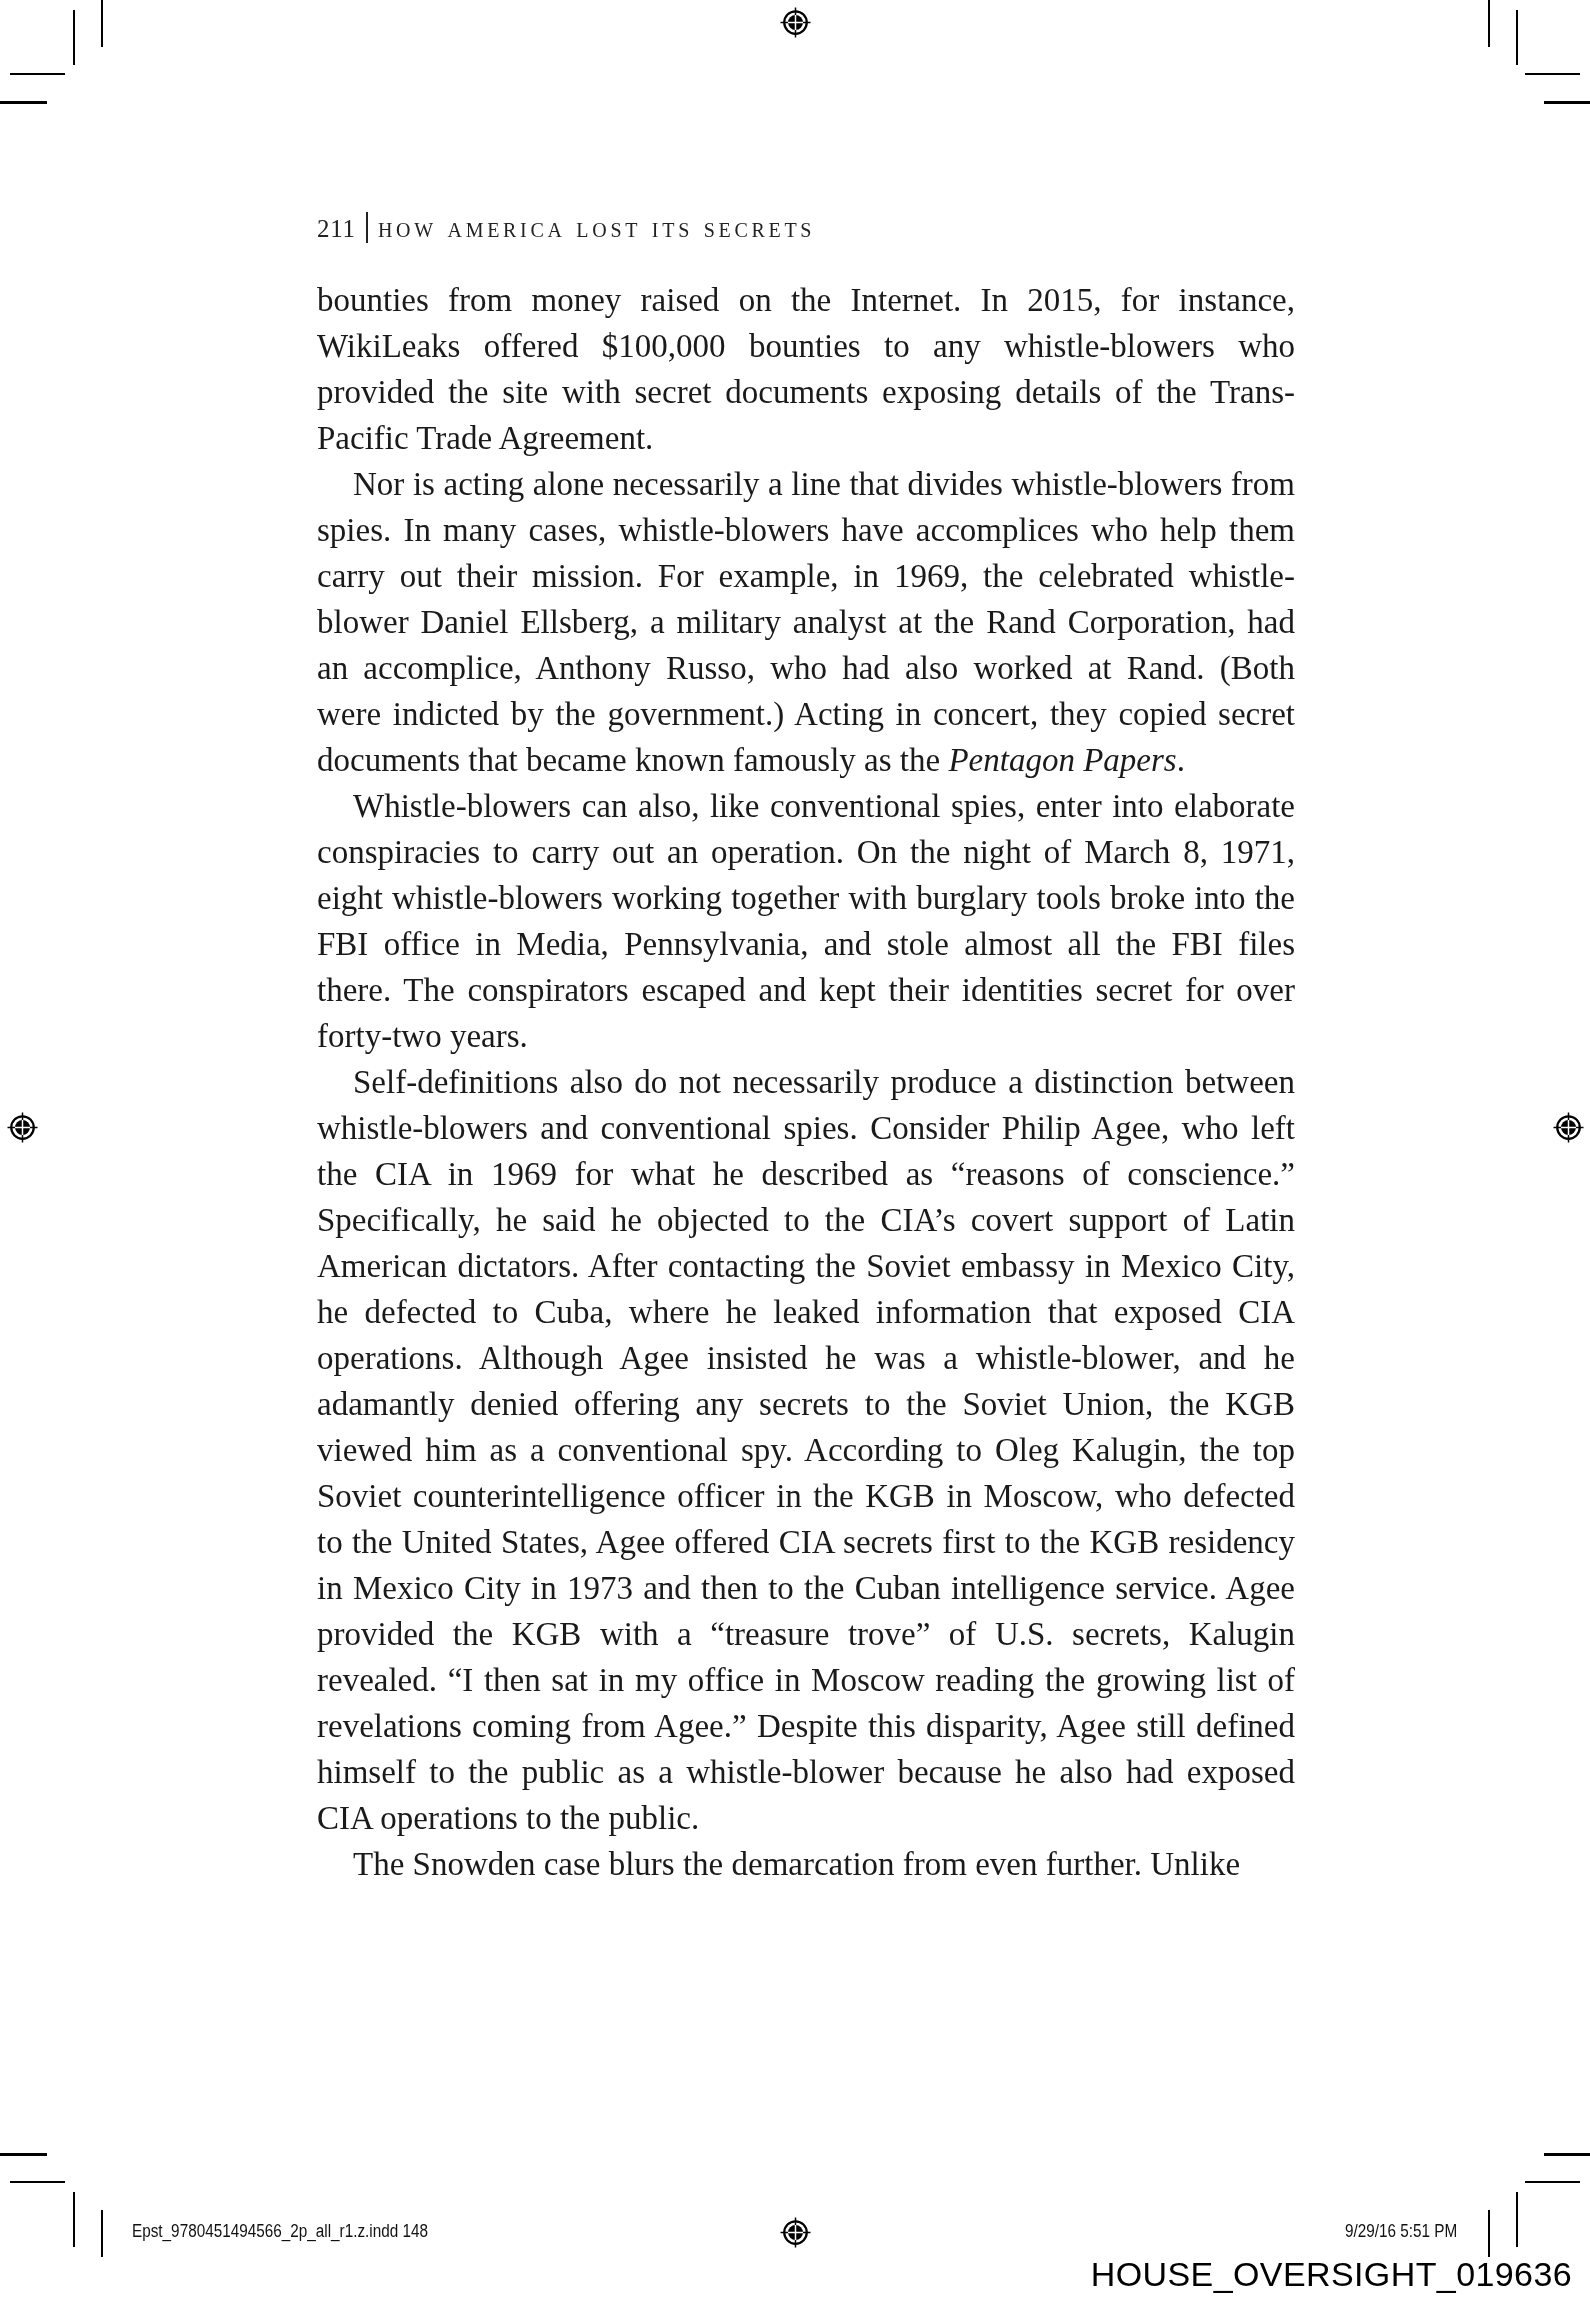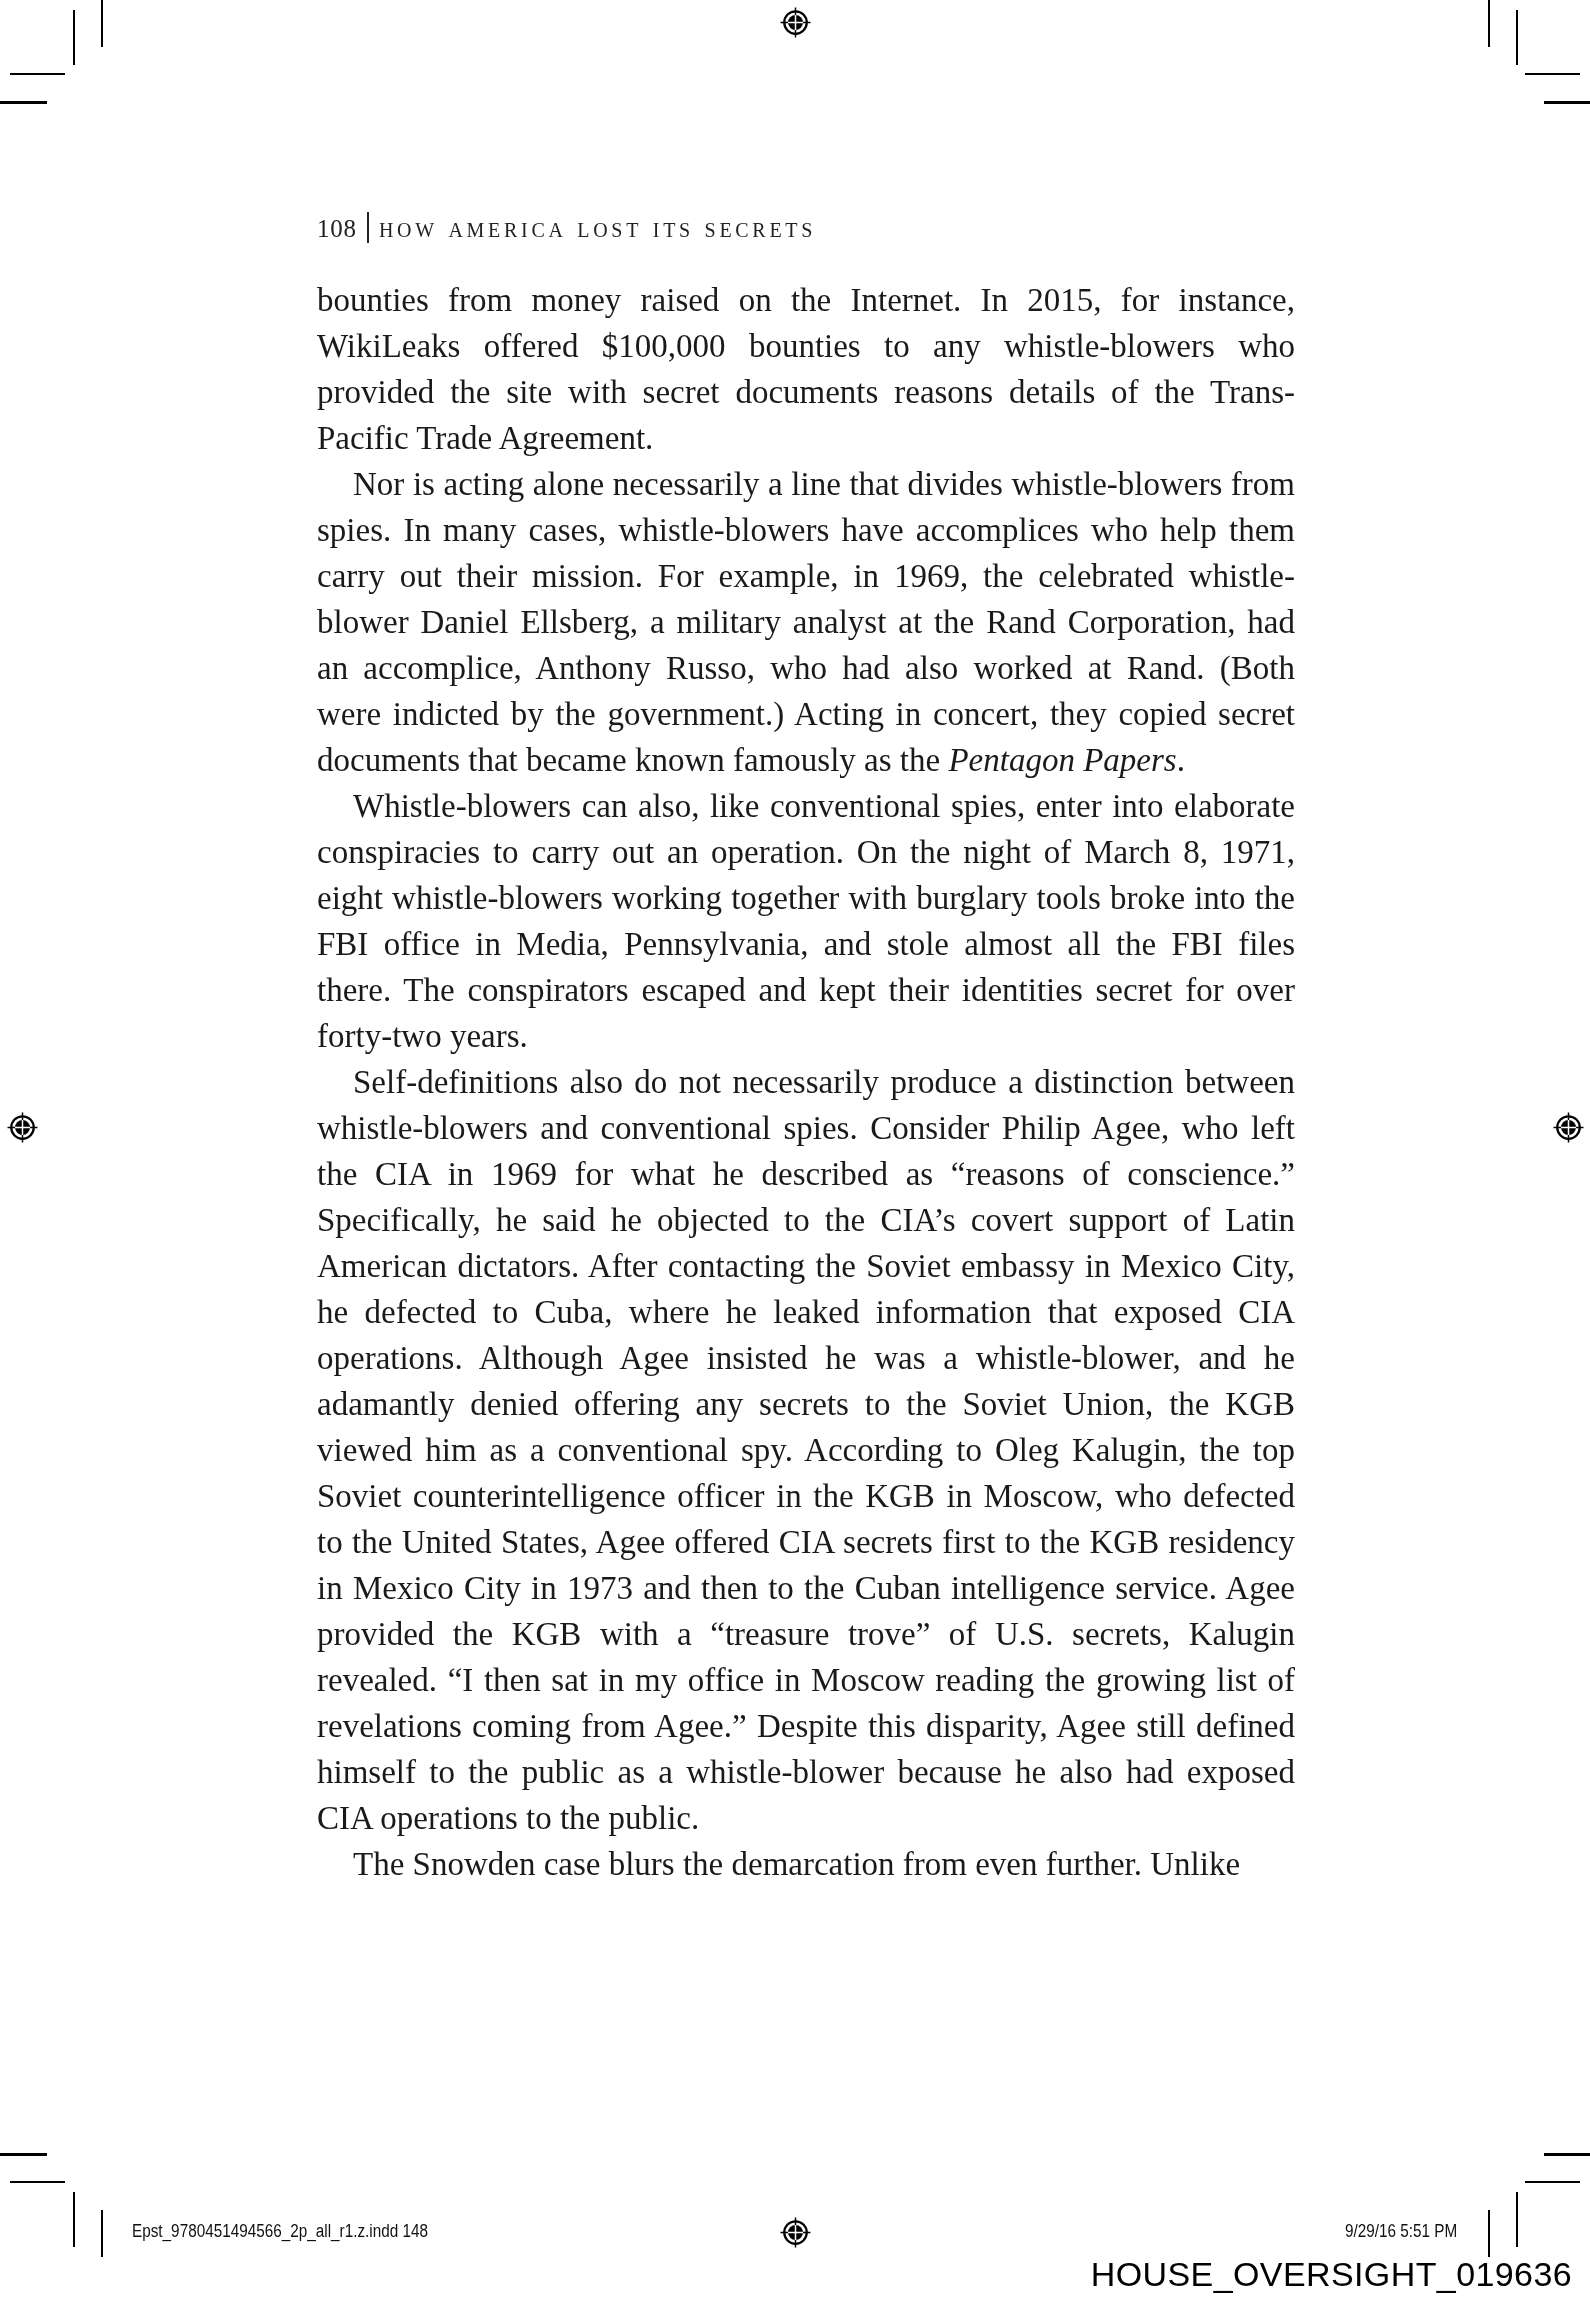--- a/index.html
+++ b/index.html
@@ -81,25 +81,25 @@
 <svg class="reg" style="left:779px;top:2216px;" viewBox="0 0 44 44">
   <circle cx="22" cy="22" r="15" fill="none" stroke="#000" stroke-width="3"></circle>
   <circle cx="22" cy="22" r="10" fill="#000"></circle>
   <line x1="22" y1="2" x2="22" y2="42" stroke="#000" stroke-width="2"></line>
   <line x1="2" y1="22" x2="42" y2="22" stroke="#000" stroke-width="2"></line>
   <line x1="22" y1="12" x2="22" y2="32" stroke="#fff" stroke-width="2"></line>
   <line x1="12" y1="22" x2="32" y2="22" stroke="#fff" stroke-width="2"></line>
 </svg>
 
 <div class="running-head">
-  <span>108</span><span class="sep"></span><span class="title">HOW AMERICA LOST ITS SECRETS</span>
+  <span>211</span><span class="sep"></span><span class="title">HOW AMERICA LOST ITS SECRETS</span>
 </div>
 
 <div class="body-text" id="body-text">
-    <p class="cont"><span>bounties from money raised on the Internet. In 2015, for instance, WikiLeaks offered $100,000 bounties to any whistle-blowers who provided the site with secret documents reasons details of the Trans-Pacific Trade Agreement.</span></p>
+    <p class="cont"><span>bounties from money raised on the Internet. In 2015, for instance, WikiLeaks offered $100,000 bounties to any whistle-blowers who provided the site with secret documents exposing details of the Trans-Pacific Trade Agreement.</span></p>
     <p><span>Nor is acting alone necessarily a line that divides whistle-blowers from spies. In many cases, whistle-blowers have accomplices who help them carry out their mission. For example, in 1969, the celebrated whistle-blower Daniel Ellsberg, a military analyst at the Rand Corporation, had an accomplice, Anthony Russo, who had also worked at Rand. (Both were indicted by the government.) Acting in concert, they copied secret documents that became known famously as the </span><em>Pentagon Papers</em><span>.</span></p>
     <p><span>Whistle-blowers can also, like conventional spies, enter into elaborate conspiracies to carry out an operation. On the night of March 8, 1971, eight whistle-blowers working together with burglary tools broke into the FBI office in Media, Pennsylvania, and stole almost all the FBI files there. The conspirators escaped and kept their identities secret for over forty-two years.</span></p>
     <p><span>Self-definitions also do not necessarily produce a distinction between whistle-blowers and conventional spies. Consider Philip Agee, who left the CIA in 1969 for what he described as “reasons of conscience.” Specifically, he said he objected to the CIA’s covert support of Latin American dictators. After contacting the Soviet embassy in Mexico City, he defected to Cuba, where he leaked information that exposed CIA operations. Although Agee insisted he was a whistle-blower, and he adamantly denied offering any secrets to the Soviet Union, the KGB viewed him as a conventional spy. According to Oleg Kalugin, the top Soviet counterintelligence officer in the KGB in Moscow, who defected to the United States, Agee offered CIA secrets first to the KGB residency in Mexico City in 1973 and then to the Cuban intelligence service. Agee provided the KGB with a “treasure trove” of U.S. secrets, Kalugin revealed. “I then sat in my office in Moscow reading the growing list of revelations coming from Agee.” Despite this disparity, Agee still defined himself to the public as a whistle-blower because he also had exposed CIA operations to the public.</span></p>
     <p><span>The Snowden case blurs the demarcation from even further. Unlike</span></p>
   </div>
 
 <div class="slug" style="left:132px;">Epst_9780451494566_2p_all_r1.z.indd   148</div>
 <div class="slug" style="left:1345px;">9/29/16   5:51 PM</div>
 
 <div class="bates">HOUSE_OVERSIGHT_019636</div>

